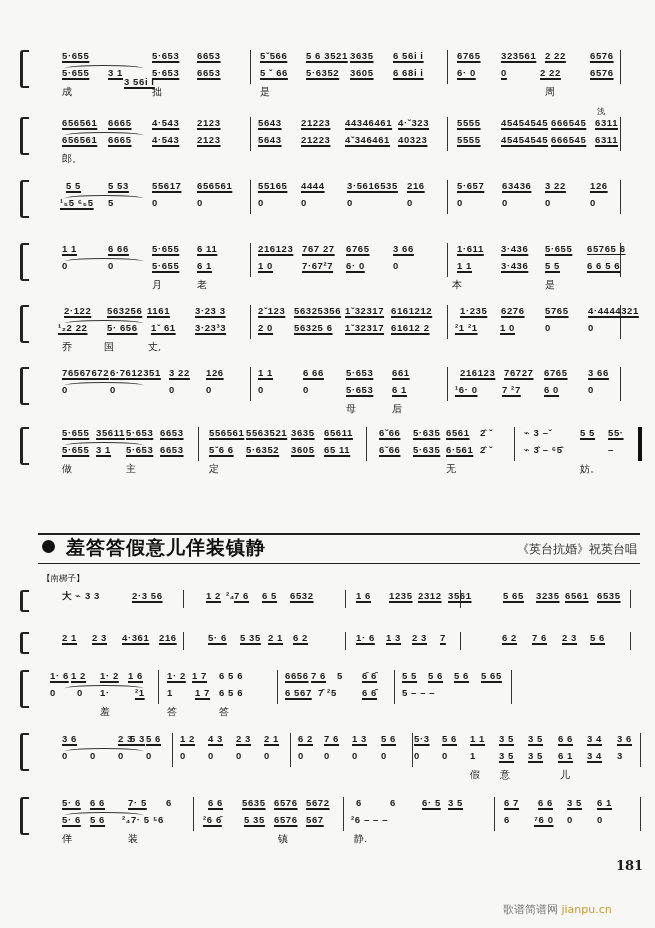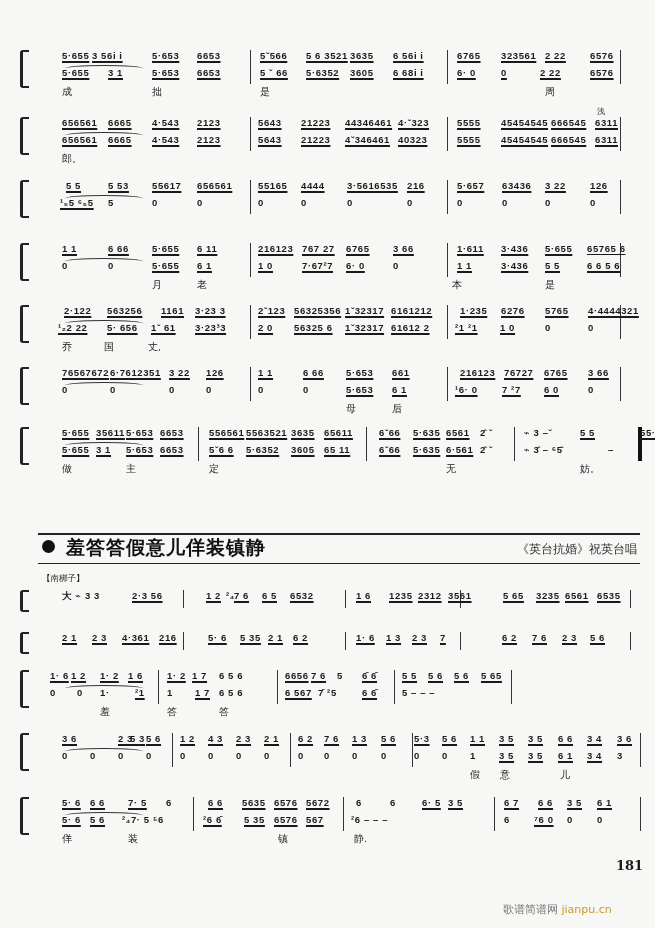--- a/index.html
+++ b/index.html
@@ -58,21 +58,21 @@
 <body>
 
 <div id="score">
     <div class="sys" style="top: 50px; height: 50px;">
       <div class="brace" style="top: 0px; height: 34px;"></div>
       <div class="bar" style="left: 250px; top: 0px; height: 34px;"></div>
       <div class="bar" style="left: 447px; top: 0px; height: 34px;"></div>
       <div class="bar" style="left: 620px; top: 0px; height: 34px;"></div>
       <div class="line" style="top: 0px;">
         <span class="cell" style="left: 62px;">5·655</span>
-        <span class="cell" style="left: 92px;">3 56i i</span>
+        <span class="cell" style="left: 124px; margin-top: 26px;">3 56i i</span>
         <span class="cell" style="left: 152px;">5·653</span>
         <span class="cell" style="left: 197px;">6653</span>
         <span class="cell" style="left: 260px;">5ˇ566</span>
         <span class="cell" style="left: 306px;">5 6 3521</span>
         <span class="cell" style="left: 350px;">3635</span>
         <span class="cell" style="left: 393px;">6 56i i</span>
         <span class="cell" style="left: 457px;">6765</span>
         <span class="cell" style="left: 501px;">323561</span>
         <span class="cell" style="left: 545px;">2  22</span>
         <span class="cell" style="left: 590px;">6576</span>
@@ -209,21 +209,21 @@
       <div class="slur" style="left: 64px; width: 80px; top: 15px;"></div>
     </div>
     <div class="sys" style="top: 305px; height: 50px;">
       <div class="brace" style="top: 0px; height: 34px;"></div>
       <div class="bar" style="left: 250px; top: 0px; height: 34px;"></div>
       <div class="bar" style="left: 447px; top: 0px; height: 34px;"></div>
       <div class="bar" style="left: 620px; top: 0px; height: 34px;"></div>
       <div class="line" style="top: 0px;">
         <span class="cell" style="left: 64px;">2·122</span>
         <span class="cell" style="left: 107px;">563256</span>
-        <span class="cell" style="left: 161px;">1161</span>
+        <span class="cell" style="left: 147px;">1161</span>
         <span class="cell" style="left: 195px;">3·23 3</span>
         <span class="cell" style="left: 258px;">2ˇ123</span>
         <span class="cell" style="left: 294px;">56325356</span>
         <span class="cell" style="left: 345px;">1ˇ32317</span>
         <span class="cell" style="left: 391px;">6161212</span>
         <span class="cell" style="left: 460px;">1·235</span>
         <span class="cell" style="left: 501px;">6276</span>
         <span class="cell" style="left: 545px;">5765</span>
         <span class="cell" style="left: 588px;">4·4444321</span>
       </div>
@@ -297,21 +297,21 @@
         <span class="cell" style="left: 209px;">556561</span>
         <span class="cell" style="left: 246px;">5563521</span>
         <span class="cell" style="left: 291px;">3635</span>
         <span class="cell" style="left: 324px;">65611</span>
         <span class="cell" style="left: 379px;">6ˇ66</span>
         <span class="cell" style="left: 413px;">5·635</span>
         <span class="cell" style="left: 446px;">6561</span>
         <span class="cell plain" style="left: 480px;">2̂  ˇ</span>
         <span class="cell plain" style="left: 524px;">⌁  3   –ˇ</span>
         <span class="cell" style="left: 580px;">5  5</span>
-        <span class="cell" style="left: 640px;">55·</span>
+        <span class="cell" style="left: 608px;">55·</span>
       </div>
       <div class="line" style="top: 17px;">
         <span class="cell" style="left: 62px;">5·655</span>
         <span class="cell" style="left: 96px;">3    1</span>
         <span class="cell" style="left: 126px;">5·653</span>
         <span class="cell" style="left: 160px;">6653</span>
         <span class="cell" style="left: 209px;">5ˇ6 6</span>
         <span class="cell" style="left: 246px;">5·6352</span>
         <span class="cell" style="left: 291px;">3605</span>
         <span class="cell" style="left: 324px;">65  11</span>

